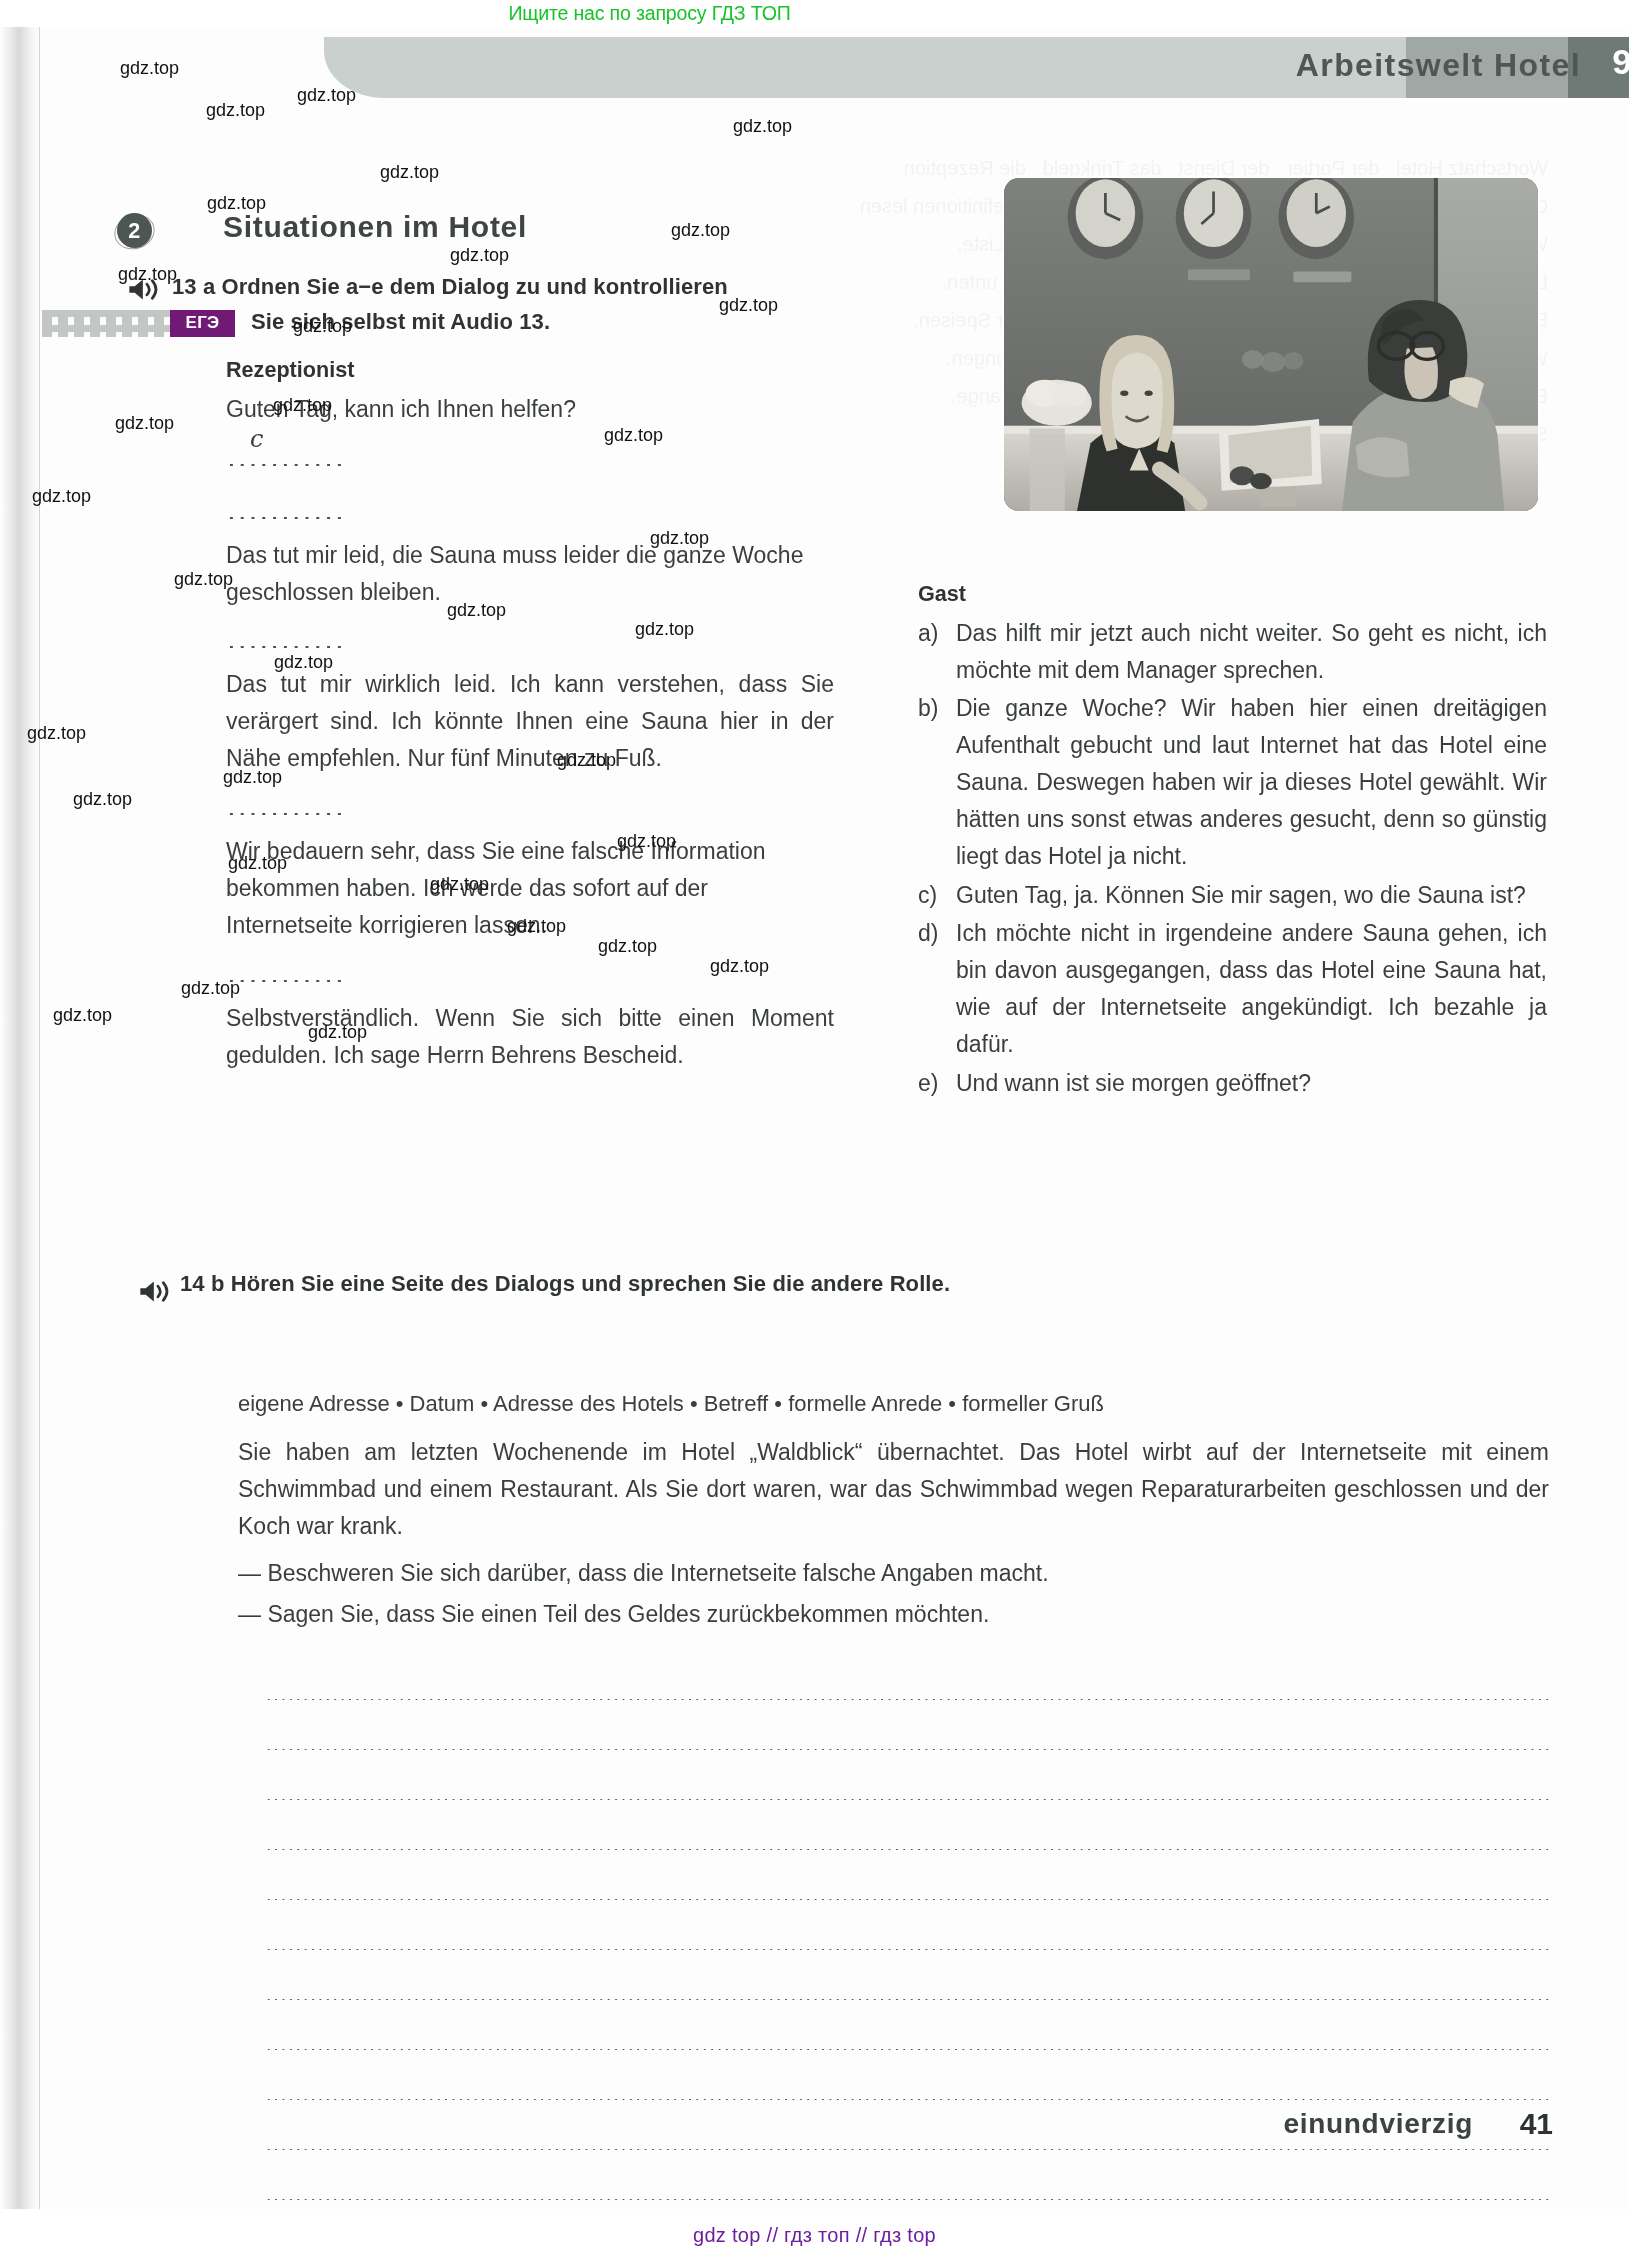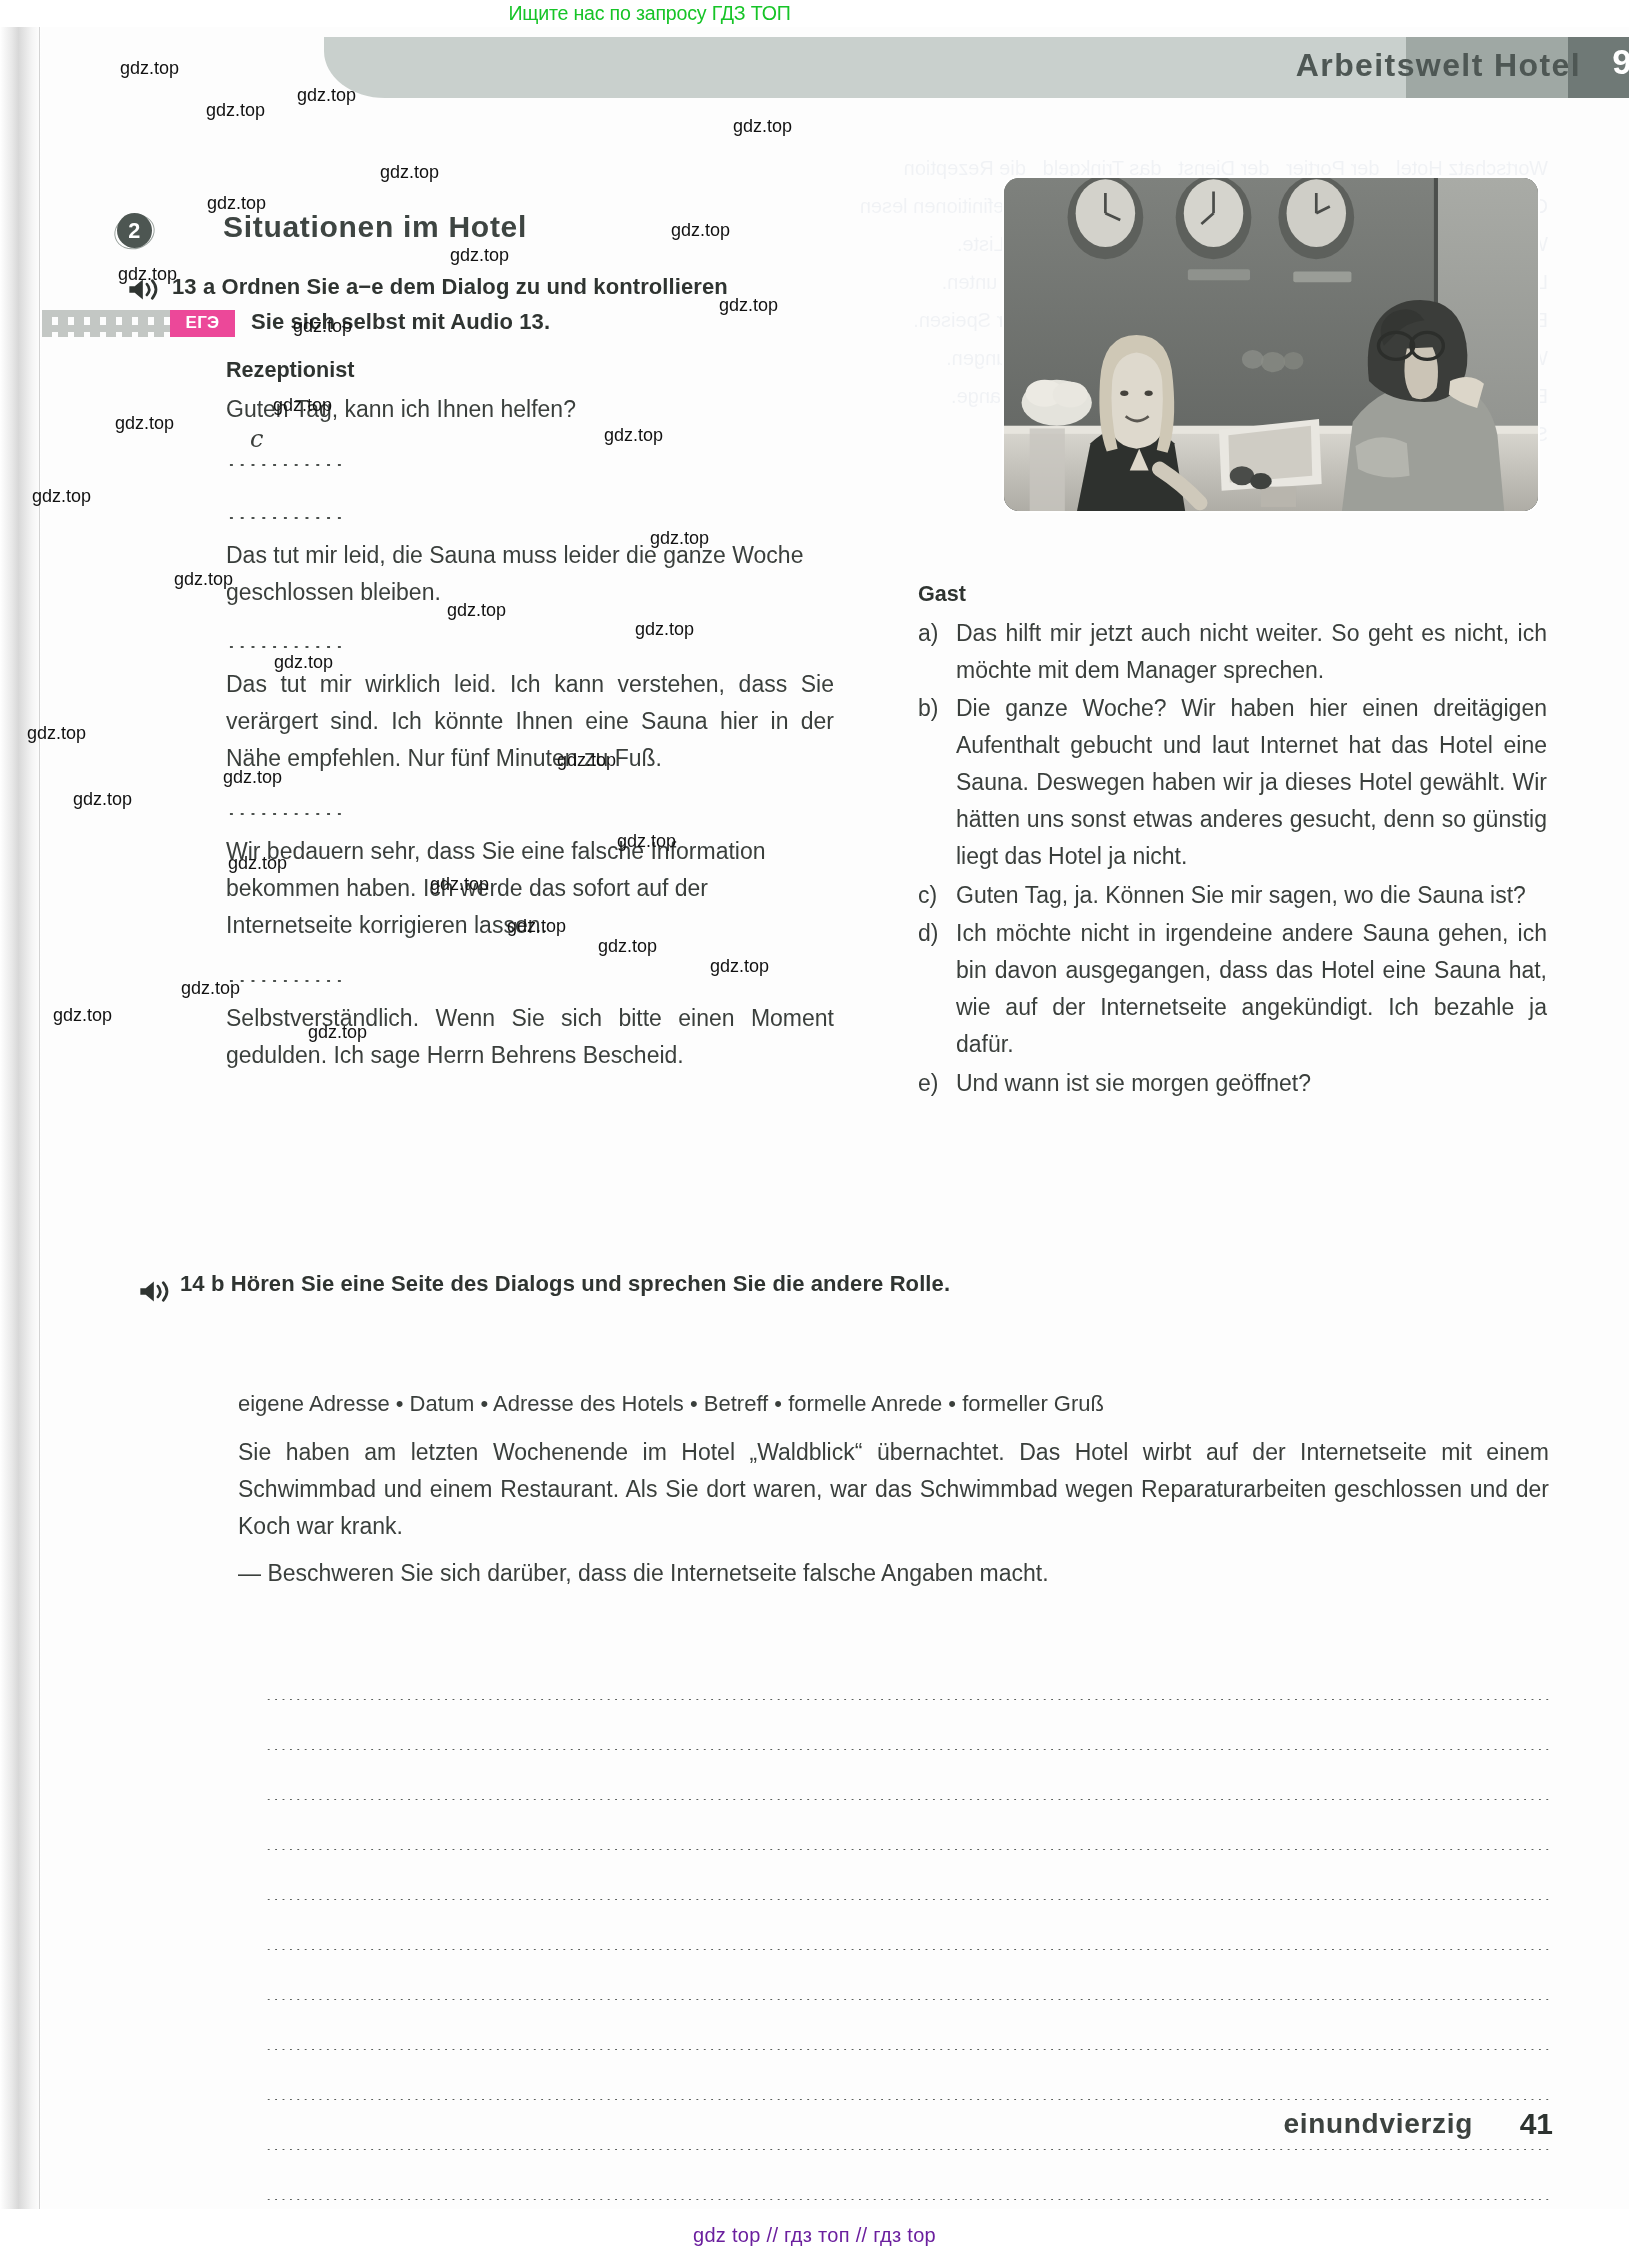--- a/index.html
+++ b/index.html
@@ -196,21 +196,21 @@
   .ege-dots {
     width: 128px; height: 27px;
     background-image:
       linear-gradient(#b9bebb 50%, transparent 50%),
       linear-gradient(90deg,#b9bebb 60%, transparent 60%);
     background-size: 100% 15px, 16px 100%;
     opacity: 0.85;
   }
   .ege-badge {
     width: 65px; height: 27px;
-    background: #ec4899;
+    background: #701a75;
     color: #ffffff;
     font-size: 17px;
     font-weight: bold;
     display: flex; align-items: center; justify-content: center;
     letter-spacing: 0.3px;
   }
 
   
   .col-left {
     position: absolute;
@@ -608,20 +608,21 @@
     <span>b</span>
     <span>Hören Sie eine Seite des Dialogs und sprechen Sie die andere Rolle.</span>
   </div>
 
 
   <div class="chips">eigene Adresse • Datum • Adresse des Hotels • Betreff • formelle Anrede • formeller Gruß</div>
   <div class="brief-para">Sie haben am letzten Wochenende im Hotel „Waldblick“ übernachtet. Das Hotel wirbt auf der Internetseite mit einem Schwimmbad und einem Restaurant. Als Sie dort waren, war das Schwimmbad wegen Reparaturarbeiten geschlossen und der Koch war krank.</div>
 
   <div class="brief-bullets">
     <div>— Beschweren Sie sich darüber, dass die Internetseite falsche Angaben macht.</div>
+    <div>— Sagen Sie, dass Sie einen Teil des Geldes zurückbekommen möchten.</div>
   </div>
 
   <div class="write-area">
     <div class="write-line"></div>
     <div class="write-line"></div>
     <div class="write-line"></div>
     <div class="write-line"></div>
     <div class="write-line"></div>
     <div class="write-line"></div>
     <div class="write-line"></div>

